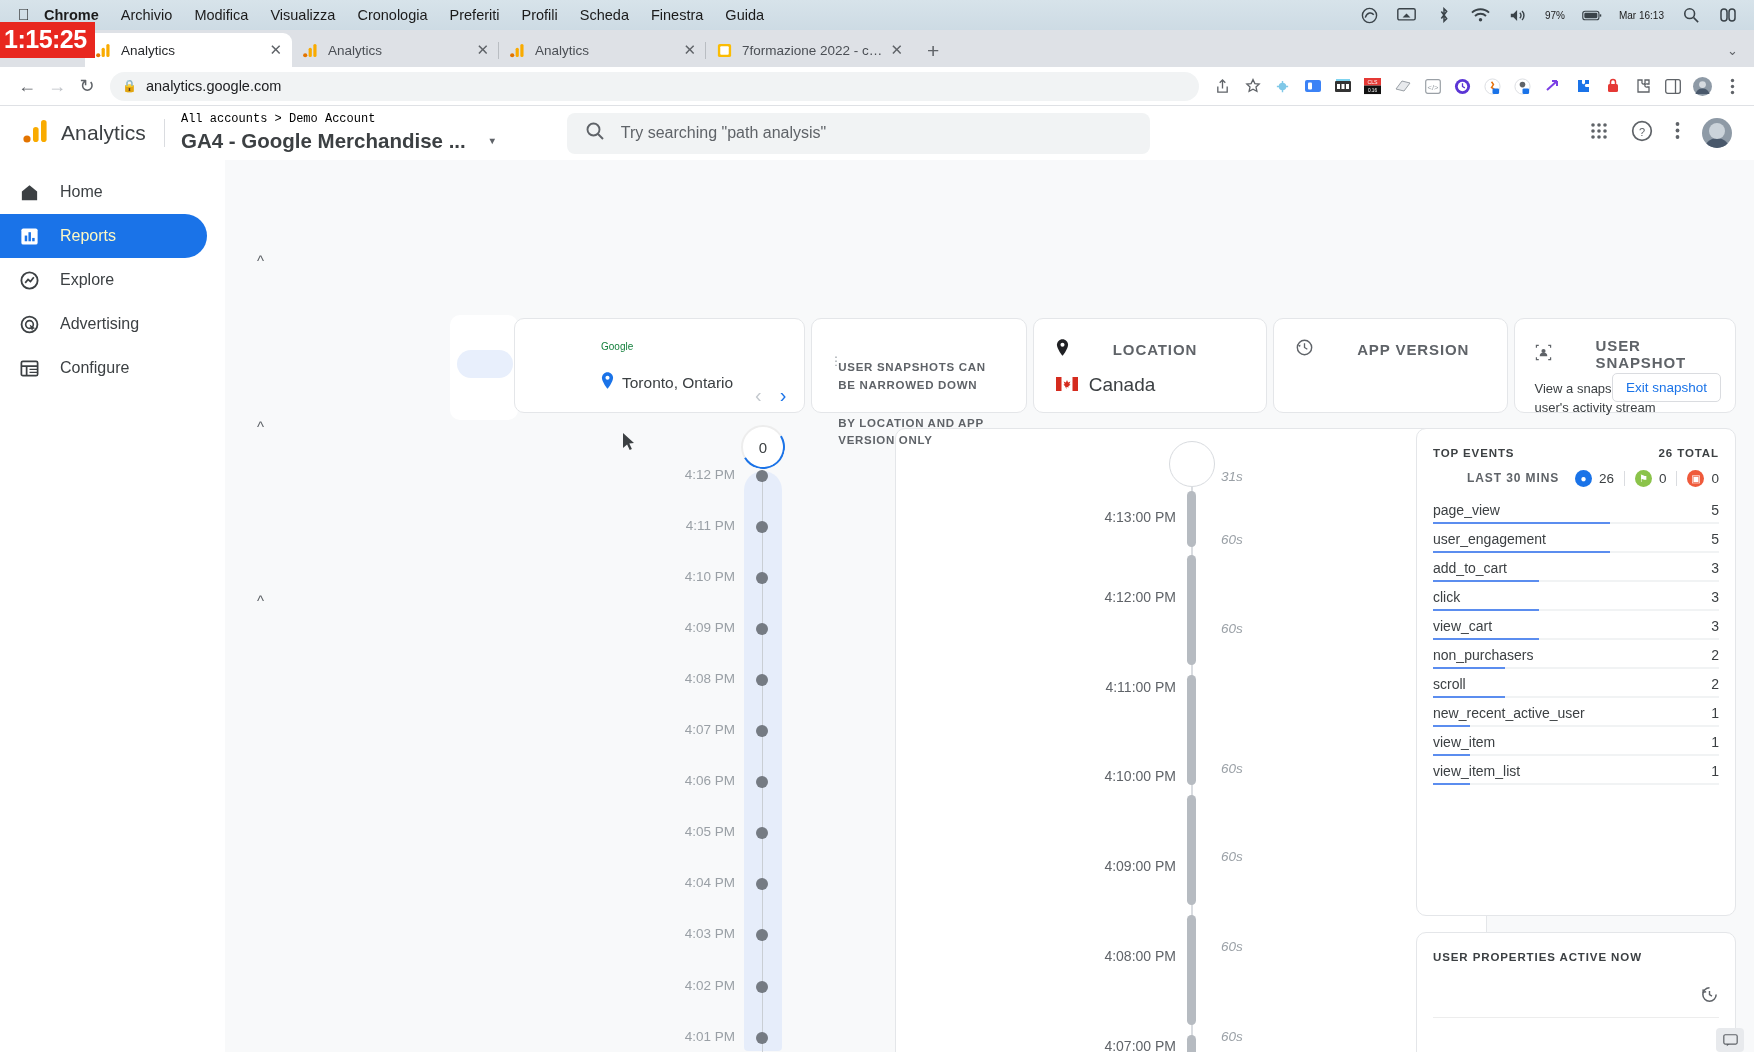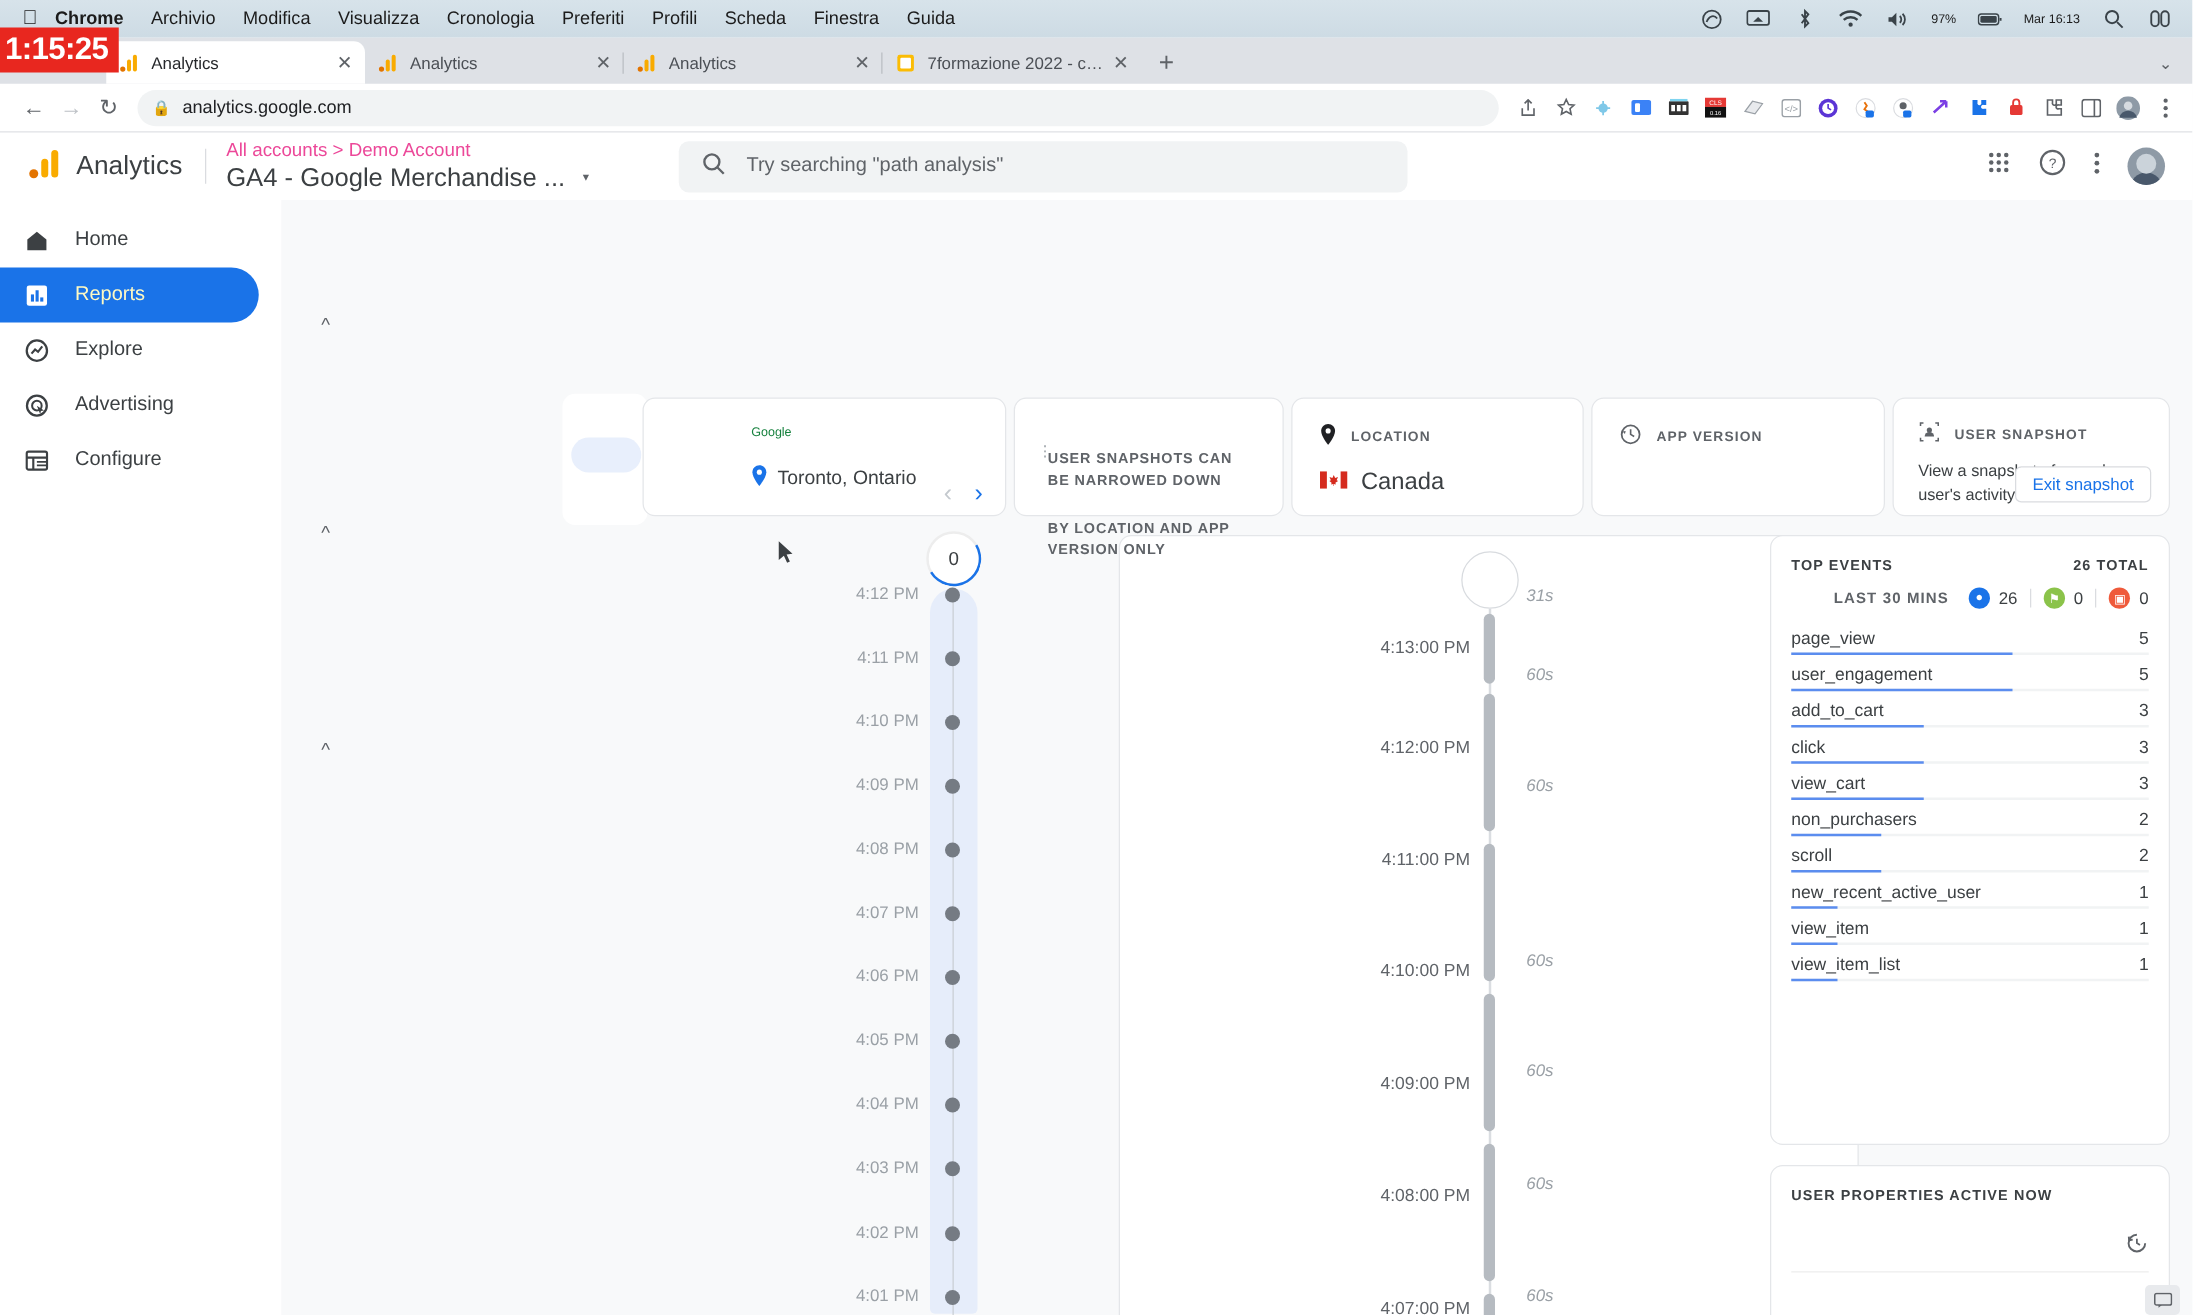--- a/index.html
+++ b/index.html
@@ -91,22 +91,22 @@
   .ga-header {
     height: 54px; background: #fff;
     display: flex; align-items: center;
     padding: 0 16px;
     position: relative; z-index: 20;
   }
   .ga-logo { display: flex; align-items: center; gap: 11px; padding: 0 10px 0 6px; }
   .ga-logo .word { font-size: 21px; color: #3c4043; letter-spacing: .1px; }
   .ga-divider { width: 1px; height: 28px; background: #dadce0; margin: 0 16px 0 8px; }
   .acct { line-height: 1.15; }
-  .acct .crumbs { font-size: 15px; color: #ec4899; margin-bottom: 2px; }
-  .acct .name { font-size: 20.5px; color: #3c4043; display: flex; align-items: center; gap: 14px; }
+  .acct .crumbs { font-size: 12px; color: #000000; margin-bottom: 2px; font-family: Liberation Mono, monospace; }
+  .acct .name { font-size: 20.5px; color: #3c4043; display: flex; align-items: center; gap: 24px; font-weight: bold; }
   .acct .name .caret { font-size: 10px; color: #5f6368; }
   .ga-search {
     width: 583px; height: 41px; margin-left: 72px;
     background: #f1f3f4; border-radius: 8px;
     display: flex; align-items: center; gap: 16px;
     padding: 0 18px;
     font-size: 16px; color: #5f6368;
   }
   .ga-right { margin-left: auto; display: flex; align-items: center; gap: 22px; padding-right: 6px; }
   .ga-right .gi { color: #5f6368; font-size: 19px; }
@@ -150,21 +150,21 @@
   .card.c-google { width: 338px; padding: 22px 26px 0 86px; }
   .card.c-note   { width: 258px; padding: 20px 26px 0 26px; margin-left: 3px; }
   .card.c-loc    { width: 284px; padding: 20px 22px 0 22px; margin-left: 3px; }
   .card.c-app    { width: 284px; padding: 20px 22px 0 22px; margin-left: 3px; }
   .card.c-snap   { width: 270px; padding: 18px 20px 0 20px; margin-left: 3px; }
 
   .card .lbl-small { font-size: 10px; color: #15803d; margin-bottom: 20px; }
   .card .val-row { display: flex; align-items: center; gap: 8px; font-size: 15.5px; color: #3c4043; }
   .card .note-txt { font-size: 11.5px; letter-spacing: .7px; color: #5f6368; font-weight: bold; line-height: 1.55; margin-top: 20px; }
   .card .hdr { display: flex; align-items: center; gap: 12px; margin-bottom: 14px; }
-  .card .hdr .ttl { font-size: 11px; letter-spacing: .9px; color: #5f6368; font-weight: bold; }
+  .card .hdr .ttl { font-size: 15px; letter-spacing: .9px; color: #5f6368; font-weight: bold; margin-left: 32px; }
   .card .big-val { font-size: 19px; color: #3c4043; display: flex; align-items: center; gap: 11px; }
   .card .sub { font-size: 13px; color: #3c4043; line-height: 1.45; }
   .arrows { position: absolute; right: 18px; bottom: 5px; display: flex; gap: 18px; align-items:center; }
   .arrows .a { font-size: 20px; color: #c4c9ce; }
   .arrows .a.on { color: #1a73e8; }
   .snapbtn {
     position: absolute; right: 14px; bottom: 10px;
     border: 1px solid #dadce0; border-radius: 5px;
     padding: 6px 13px; font-size: 13.5px; color: #1a73e8; background: #fff;
   }

